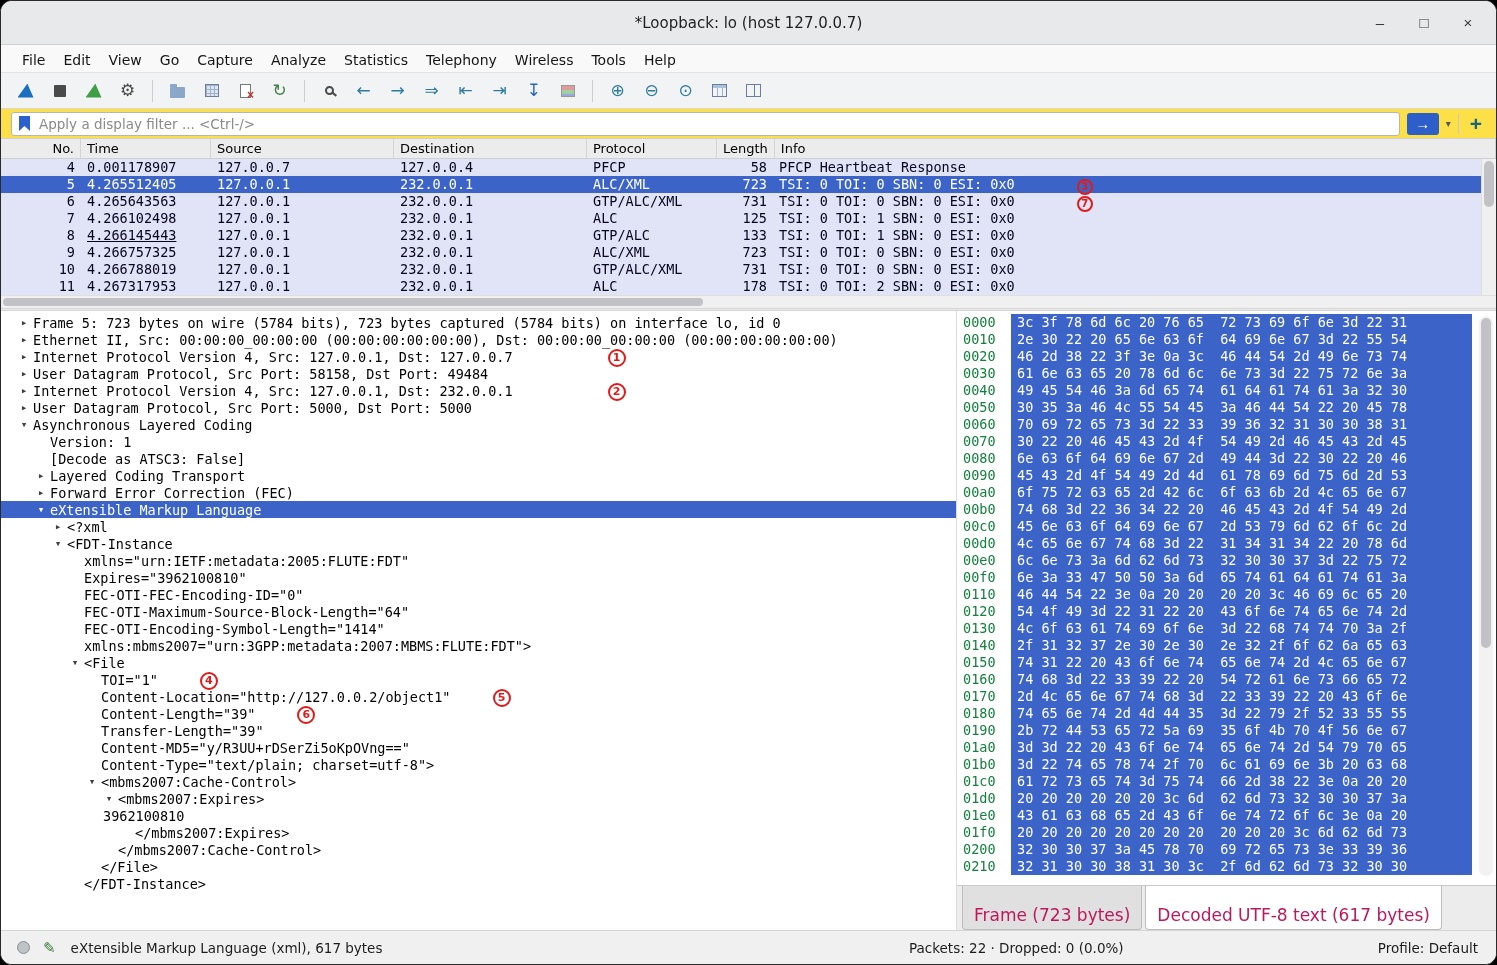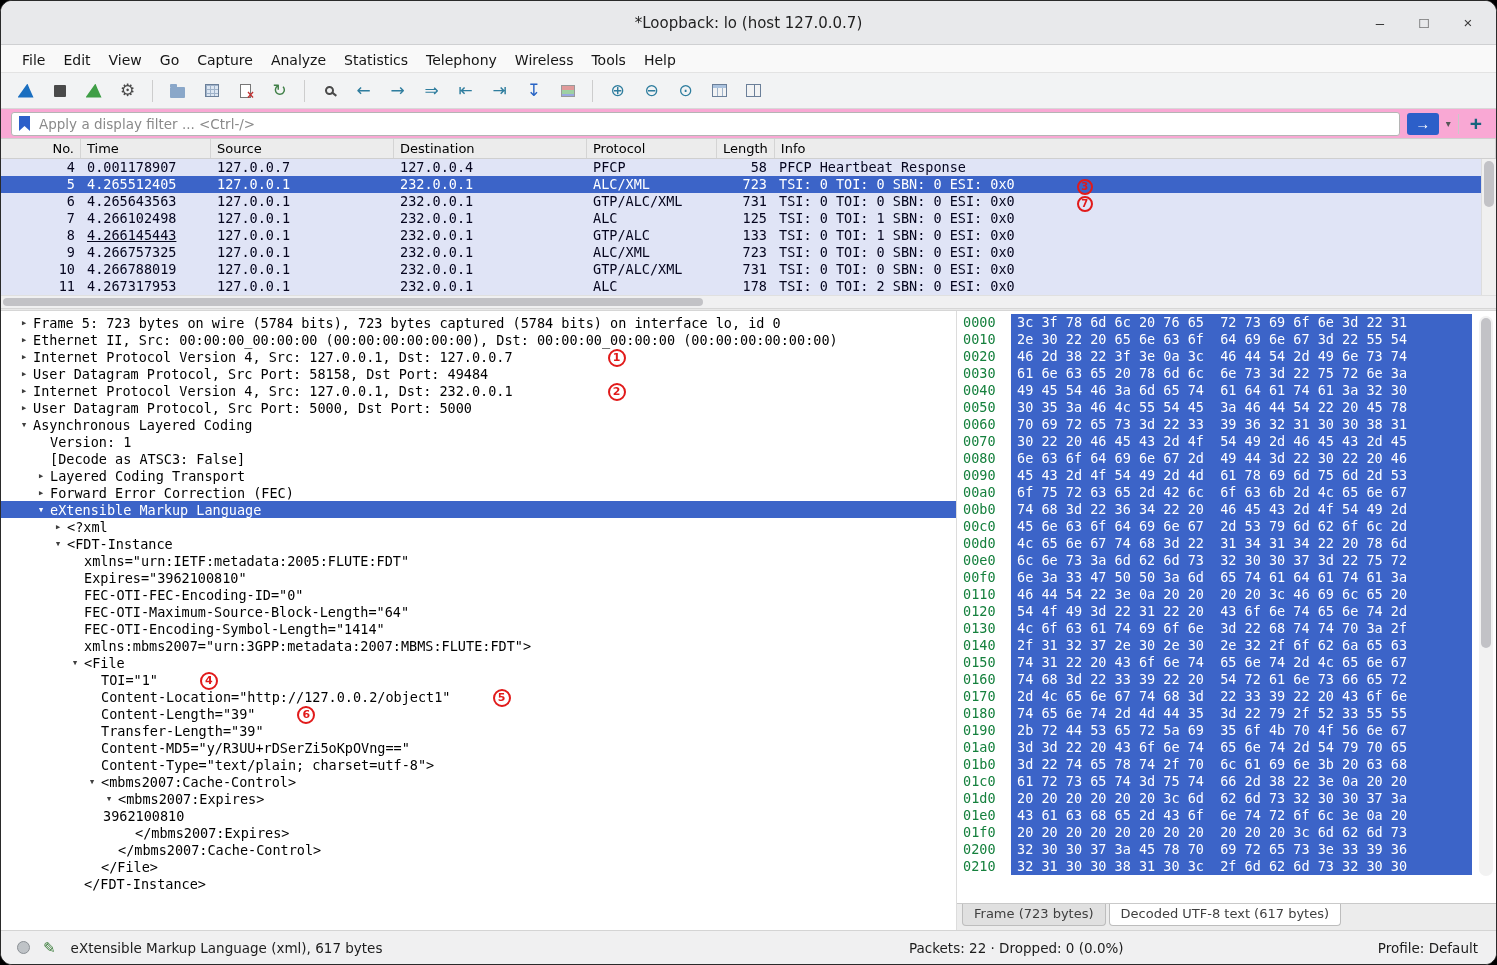--- a/index.html
+++ b/index.html
@@ -40,21 +40,21 @@
   .icon-mag::after{content:"";position:absolute;width:6px;height:2px;background:#4a4a4a;right:-5px;bottom:-2px;transform:rotate(38deg);}
   .icon-bars{width:14px;height:12px;border:1px solid #999;display:inline-block;
     background:linear-gradient(to bottom,#e09a9a 0 4px,#9ed0a2 4px 8px,#9aa8e0 8px 12px);}
   .icon-table{width:15px;height:13px;border:1px solid #6b7f99;display:inline-block;
     background:linear-gradient(#aac2de 0 3px,transparent 3px),
     linear-gradient(to right,transparent 0 4px,#9fb2c9 4px 5px,transparent 5px 9px,#9fb2c9 9px 10px,transparent 10px);}
   .icon-cols{width:15px;height:13px;border:1px solid #6b7f99;display:inline-block;
     background:linear-gradient(to right,transparent 0 7px,#6b7f99 7px 8px,transparent 8px);}
 
   
-  .filterbar{flex:0 0 30px;background:#f9a8d4;border-bottom:1px solid #d0d0d0;display:flex;
+  .filterbar{flex:0 0 30px;background:#fde047;border-bottom:1px solid #d0d0d0;display:flex;
     align-items:center;padding:0 10px;gap:7px;}
   .filter-input{flex:1;height:24px;background:#fff;border:1px solid #b5b5b5;border-radius:3px;
     display:flex;align-items:center;padding:0 7px;gap:9px;}
   .bookmark{width:11px;height:15px;background:#2c5fc9;flex:0 0 11px;
     clip-path:polygon(0 0,100% 0,100% 100%,50% 66%,0 100%);}
   .filter-placeholder{font-size:13.5px;color:#8a8a8a;white-space:pre;}
   .apply-btn{width:32px;height:22px;background:#2c5fc9;border:none;border-radius:3px;color:#fff;
     display:flex;align-items:center;justify-content:center;font-size:15px;padding:0;}
   .caret{color:#555;font-size:10px;}
   .fsep{width:1px;height:20px;background:#c9c9c9;}
@@ -96,21 +96,21 @@
   .hex-pane{flex:0 0 540px;border-left:1px solid #dcdcdc;display:flex;flex-direction:column;position:relative;background:#fff;}
   .hex-rows{flex:1;overflow:hidden;padding:3px 0 0 6px;}
   .hexrow{height:17px;display:flex;white-space:pre;
     font-family:"DejaVu Sans Mono","Liberation Mono",monospace;font-size:13.5px;line-height:17px;}
   .hexrow .offset{flex:0 0 48px;color:#15803d;}
   .hexrow .bytes{flex:1;background:#3c64c8;color:#fff;padding-left:6px;margin-right:24px;}
   .hex-vscroll{position:absolute;right:3px;top:5px;width:14px;height:560px;background:#f2f2f2;border-radius:7px;}
   .hex-vscroll .vthumb{height:330px;}
   .hex-tabs{flex:0 0 27px;background:#ececec;border-top:1px solid #c9c9c9;display:flex;
     align-items:flex-start;padding-left:5px;gap:3px;}
-  .tab{font-size:13px;color:#404040;padding:2px 11px 4px;border:1px solid #bdbdbd;border-top:none;
+  .tab{font-size:17px;color:#be185d;padding:19px 11px 4px;border:1px solid #bdbdbd;border-top:none;
     border-radius:0 0 4px 4px;background:#e0e0e0;}
   .tab.active{background:#fff;}
 
   
   .statusbar{flex:0 0 34px;background:#f0f0f1;border-top:1px solid #d4d4d4;display:flex;
     align-items:center;padding:0 16px;position:relative;font-size:13.5px;color:#1c1c1c;}
   .expert-dot{width:13px;height:13px;border-radius:50%;background:#bfc3c7;border:1px solid #8a8f94;flex:0 0 13px;}
   .pencil{color:#3c7d3c;font-size:15px;margin-left:13px;}
   .sb-left-text{margin-left:15px;}
   .sb-center{position:absolute;left:908px;}

